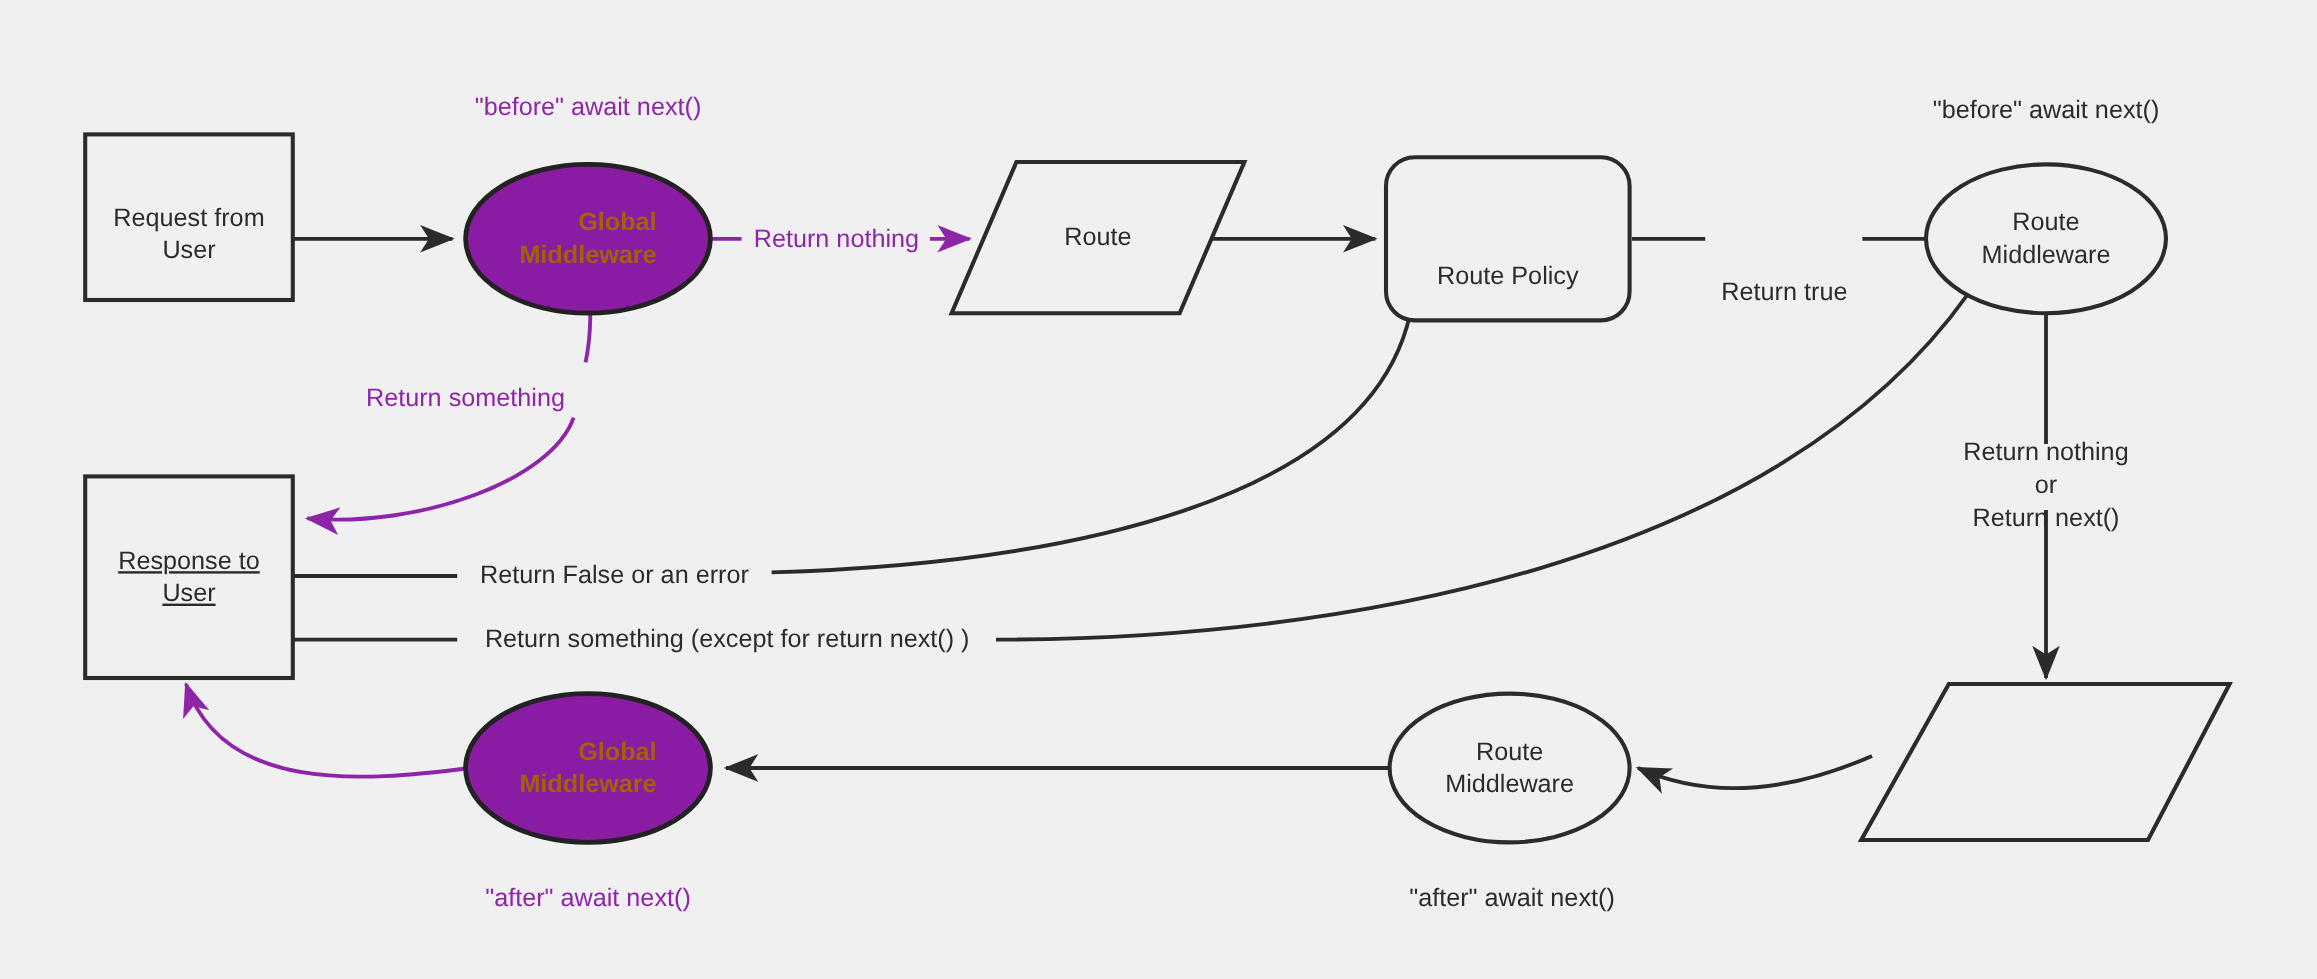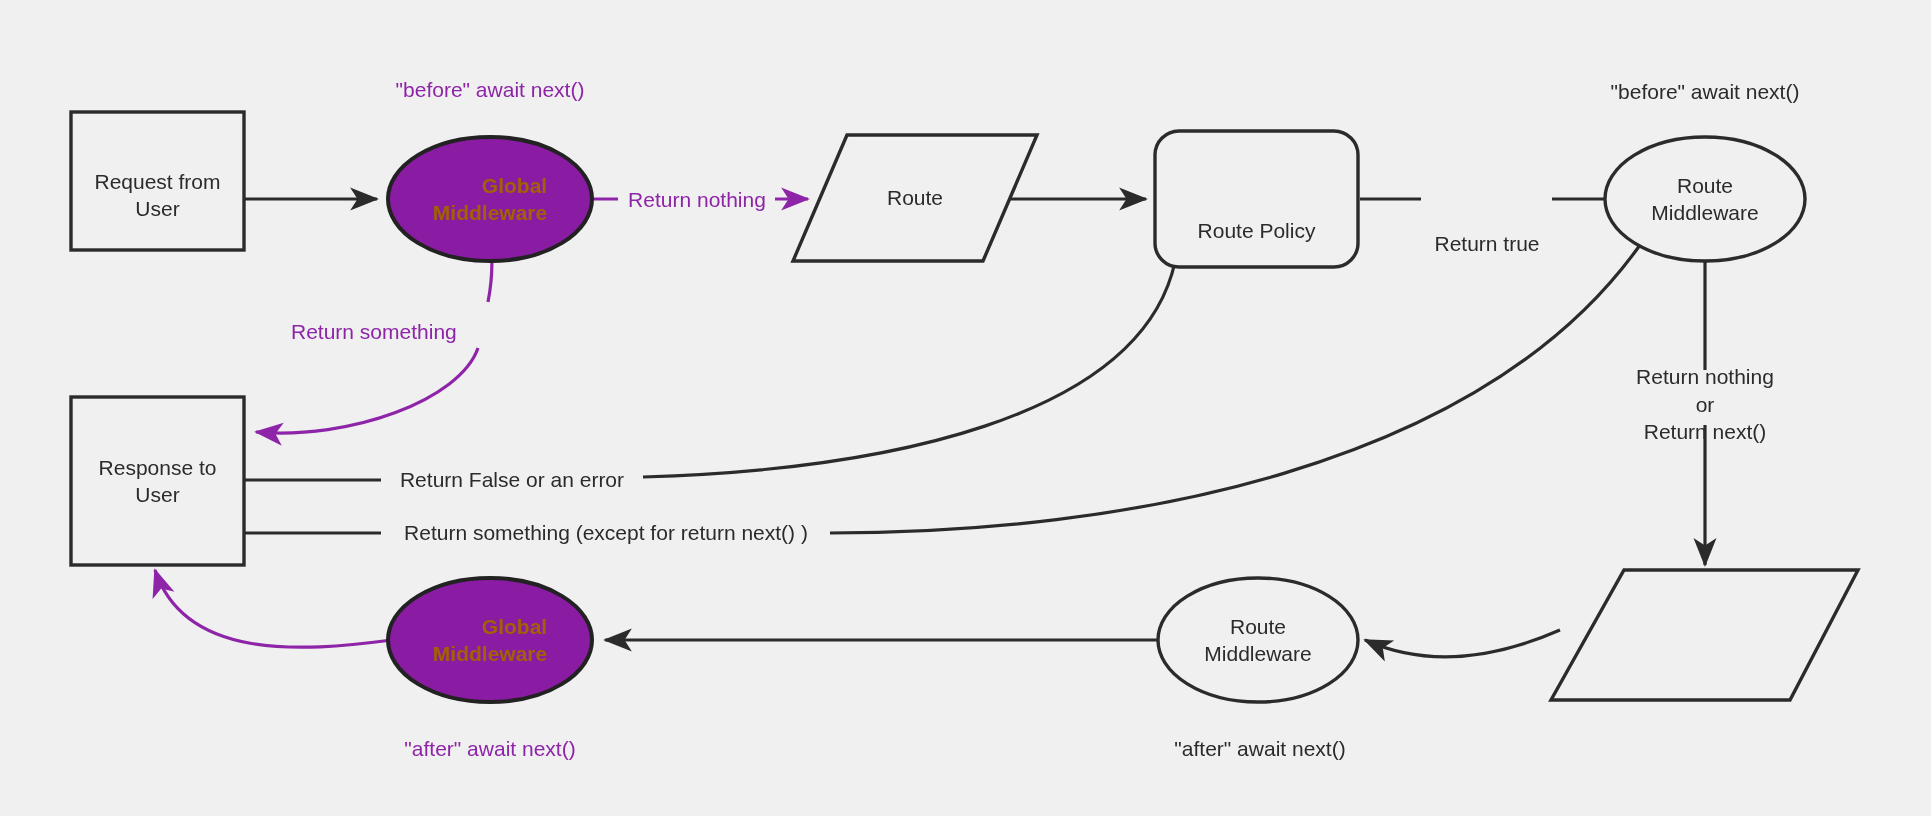--- a/index.html
+++ b/index.html
@@ -124,34 +124,34 @@
   <div class="node-label dark" style="left:1605px;top:137px;width:200px;height:124px;">Route
 Middleware</div>
 
 
   <div class="node-label dark" style="left:1158px;top:578px;width:200px;height:124px;">Route
 Middleware</div>
 
   <div class="node-label onpurple" style="left:388px;top:578px;width:204px;height:124px;">Global
 Middleware</div>
 
-  <div class="node-label dark" style="left:71px;top:397px;width:173px;height:168px;">Response to
+  <div class="node-label dark" style="left:71px;top:397px;width:173px;height:168px;text-decoration:underline;">Response to
 User</div>
 
   <div class="edge-label purple" style="left:330px;top:76px;width:320px;">"before" await next()</div>
 
   <div class="edge-label" style="left:1545px;top:78px;width:320px;">"before" await next()</div>
 
   <div class="edge-label purple" style="left:330px;top:735px;width:320px;">"after" await next()</div>
 
   <div class="edge-label" style="left:1100px;top:735px;width:320px;">"after" await next()</div>
 
   <div class="edge-label purple" style="left:618px;top:186px;width:158px;">Return nothing</div>
 
-  <div class="edge-label purple" style="left:291px;top:318px;width:360px;text-align:left;">Return something</div>
+  <div class="edge-label purple" style="left:305px;top:318px;width:360px;text-align:left;">Return something</div>
 
   <div class="edge-label" style="left:1420px;top:186px;width:134px;margin-top:44px;">Return true</div>
 
   <div class="edge-label" style="left:381px;top:519px;width:450px;">Return something (except for return next() )</div>
 
   <div class="edge-label" style="left:381px;top:466px;width:262px;">Return False or an error</div>
 
   <div class="edge-label" style="left:1580px;top:363px;width:250px;">Return nothing
 or
 Return next()</div>

